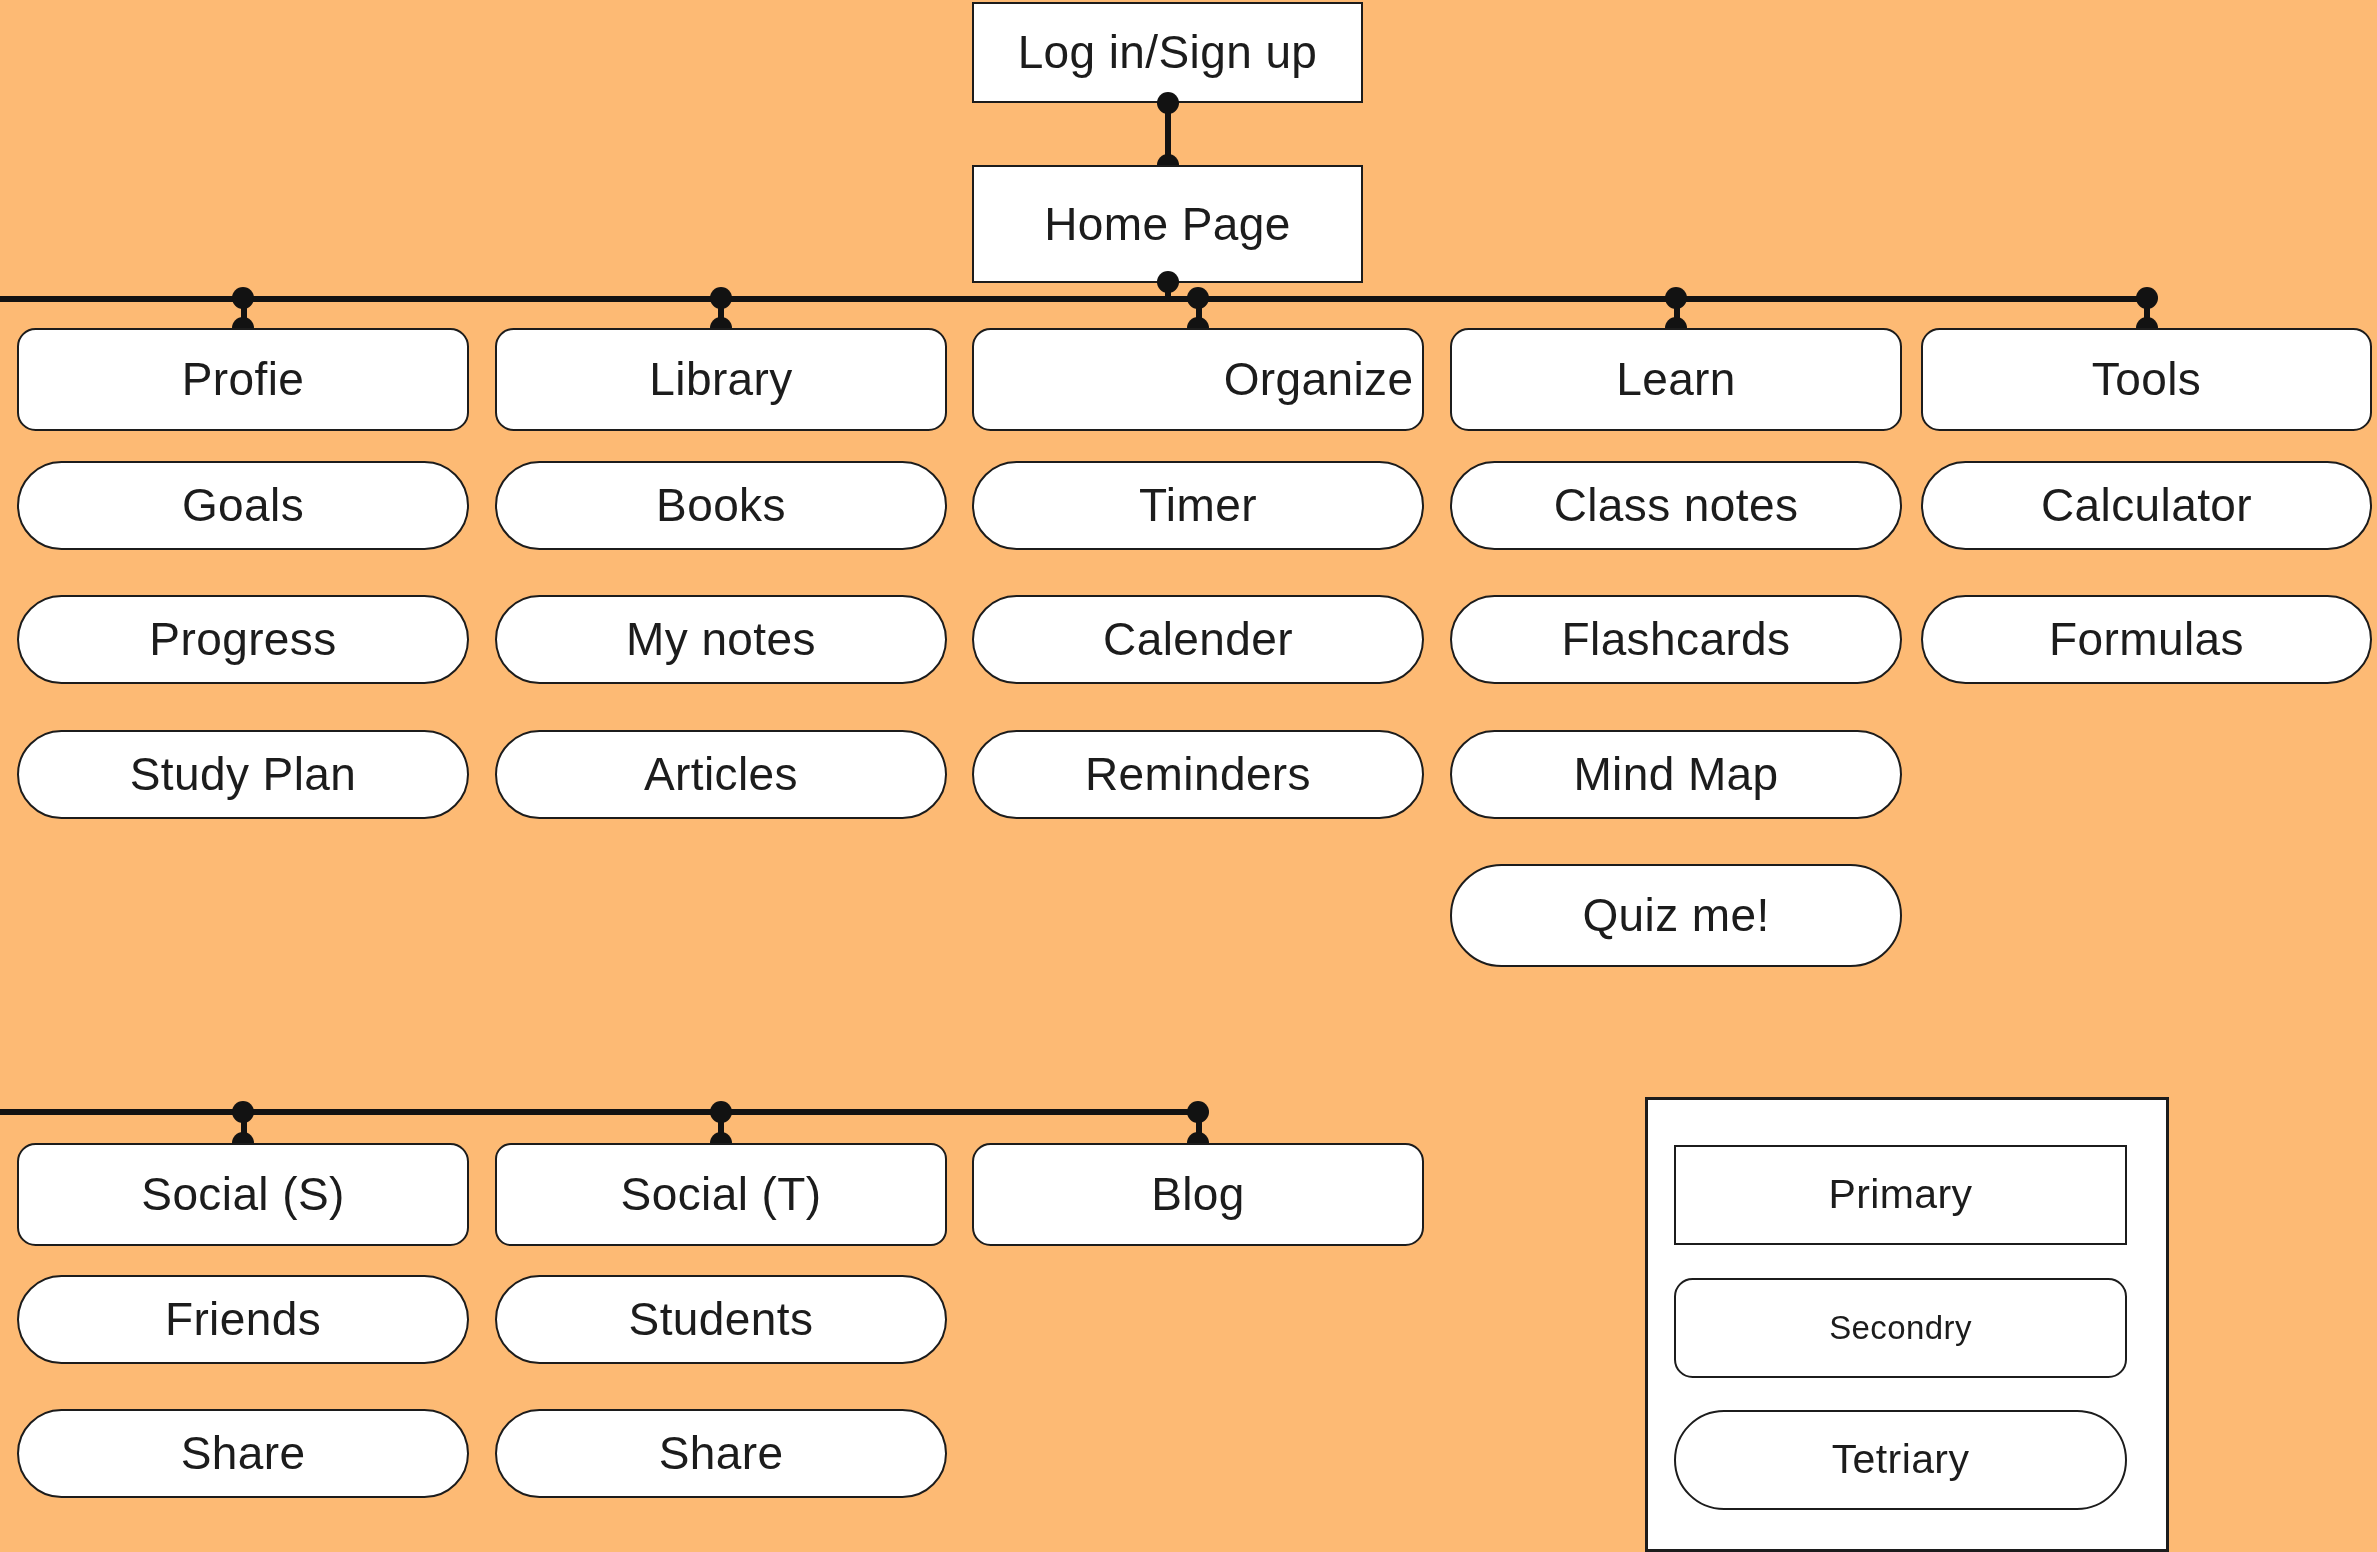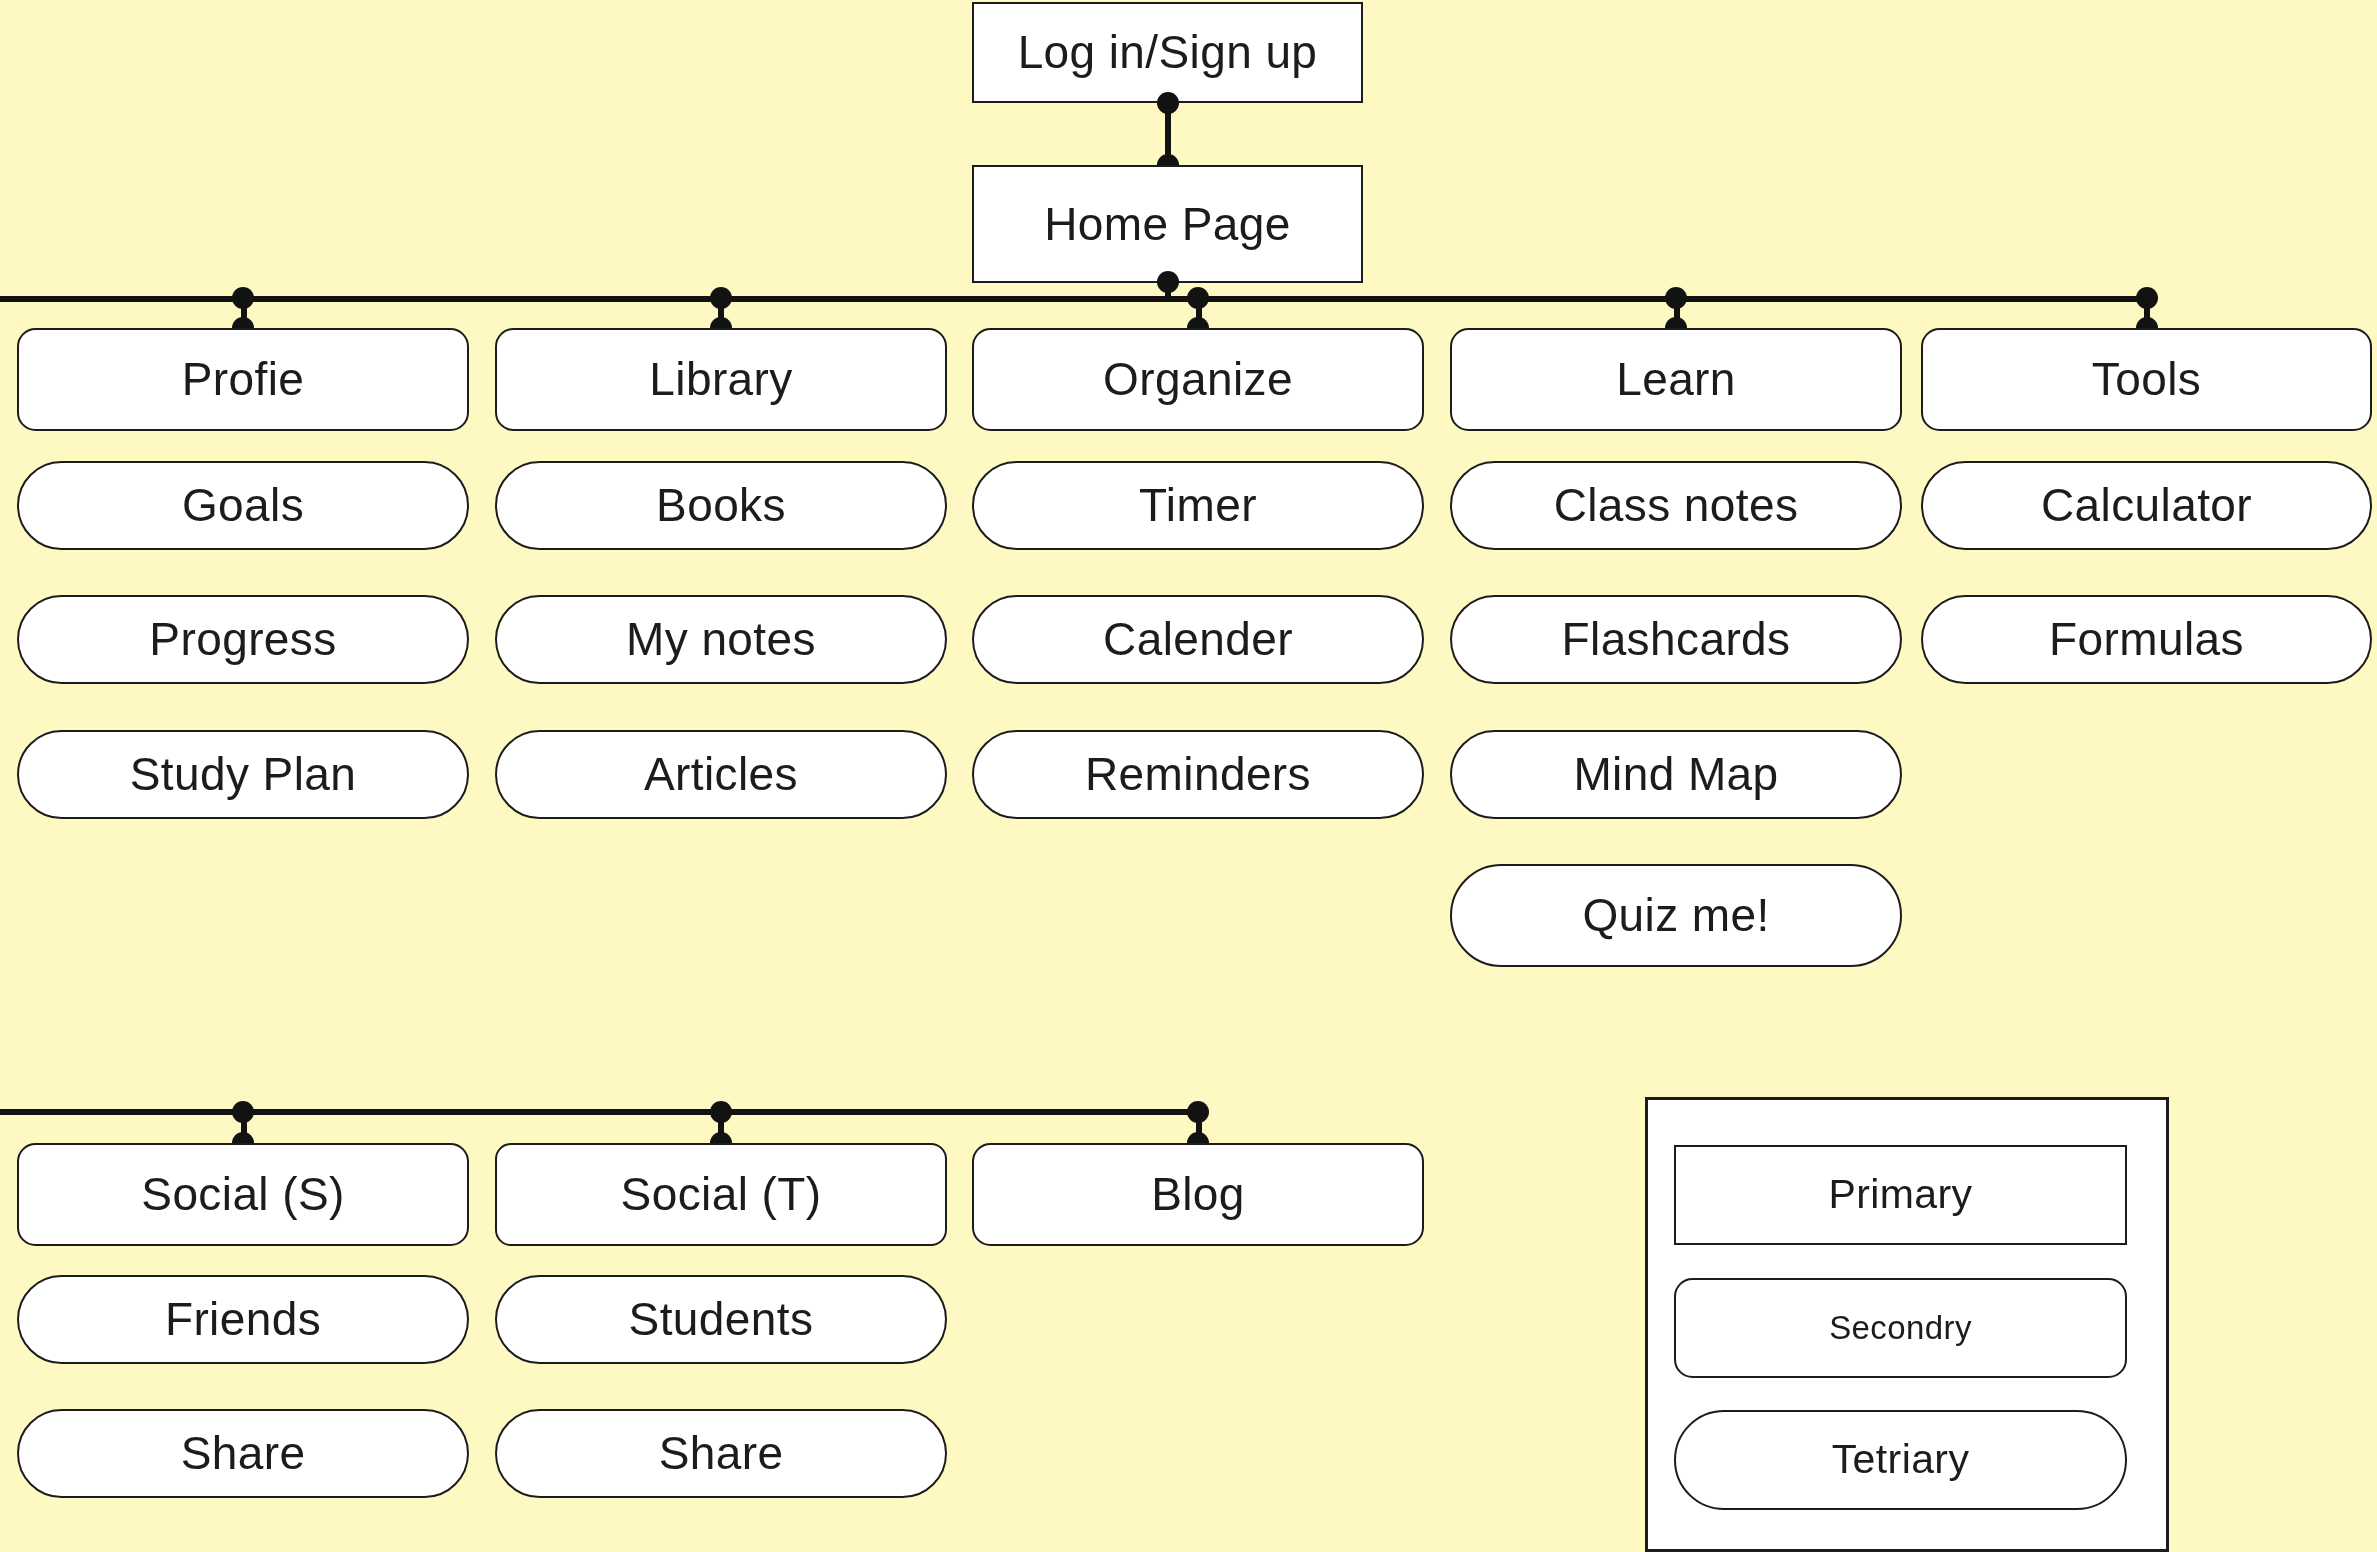--- a/index.html
+++ b/index.html
@@ -5,21 +5,21 @@
 <style>
   html, body {
     margin: 0;
     padding: 0;
     background: #ffffff;
   }
   #canvas {
     position: relative;
     width: 2377px;
     height: 1552px;
-    background: #fef9c3;
+    background: #fdba74;
     font-family: "Liberation Sans", sans-serif;
     overflow: hidden;
   }
 
   
   .node {
     position: absolute;
     box-sizing: border-box;
     display: flex;
     align-items: center;
@@ -126,21 +126,21 @@
     </div>
     <div class="node shape-tertiary" style="left: 495px; top: 595px; width: 452px; height: 89px;">
       <span class="node-label">My notes</span>
     </div>
     <div class="node shape-tertiary" style="left: 495px; top: 730px; width: 452px; height: 89px;">
       <span class="node-label">Articles</span>
     </div>
     <div class="dot" style="left: 1198px; top: 298px;"></div>
     <div class="vline" style="left: 1196px; top: 298px; height: 30px;"></div>
     <div class="dot" style="left: 1198px; top: 328px;"></div>
-    <div class="node shape-secondary" style="left: 972px; top: 328px; width: 452px; height: 103px;">
+    <div class="node shape-secondary" style="left: 972px; top: 328px; width: 452px; height: 103px; justify-content: flex-end;">
       <span class="node-label">Organize</span>
     </div>
     <div class="node shape-tertiary" style="left: 972px; top: 461px; width: 452px; height: 89px;">
       <span class="node-label">Timer</span>
     </div>
     <div class="node shape-tertiary" style="left: 972px; top: 595px; width: 452px; height: 89px;">
       <span class="node-label">Calender</span>
     </div>
     <div class="node shape-tertiary" style="left: 972px; top: 730px; width: 452px; height: 89px;">
       <span class="node-label">Reminders</span>

